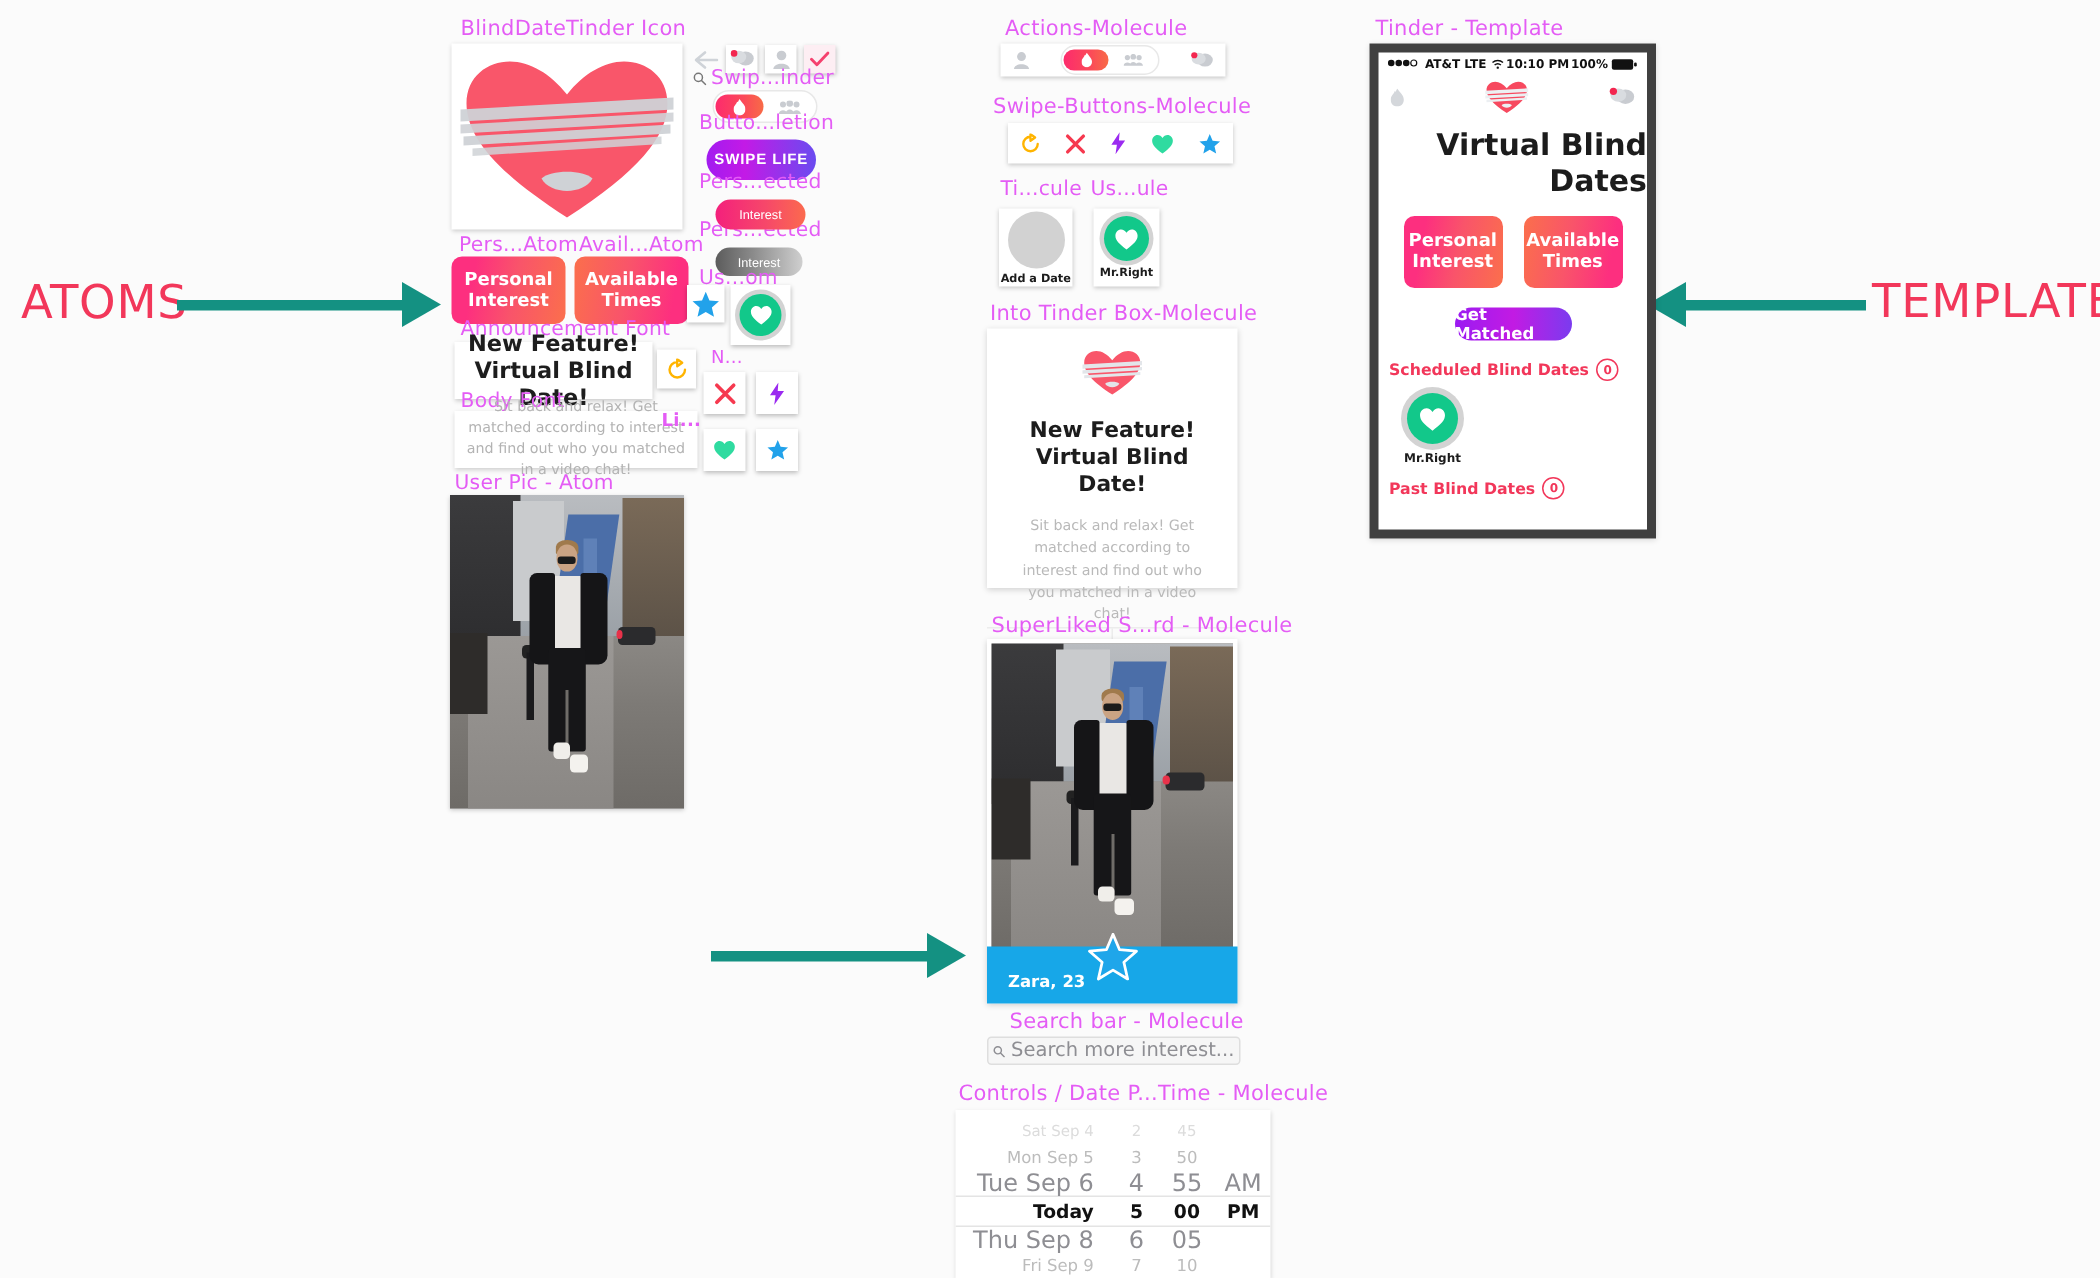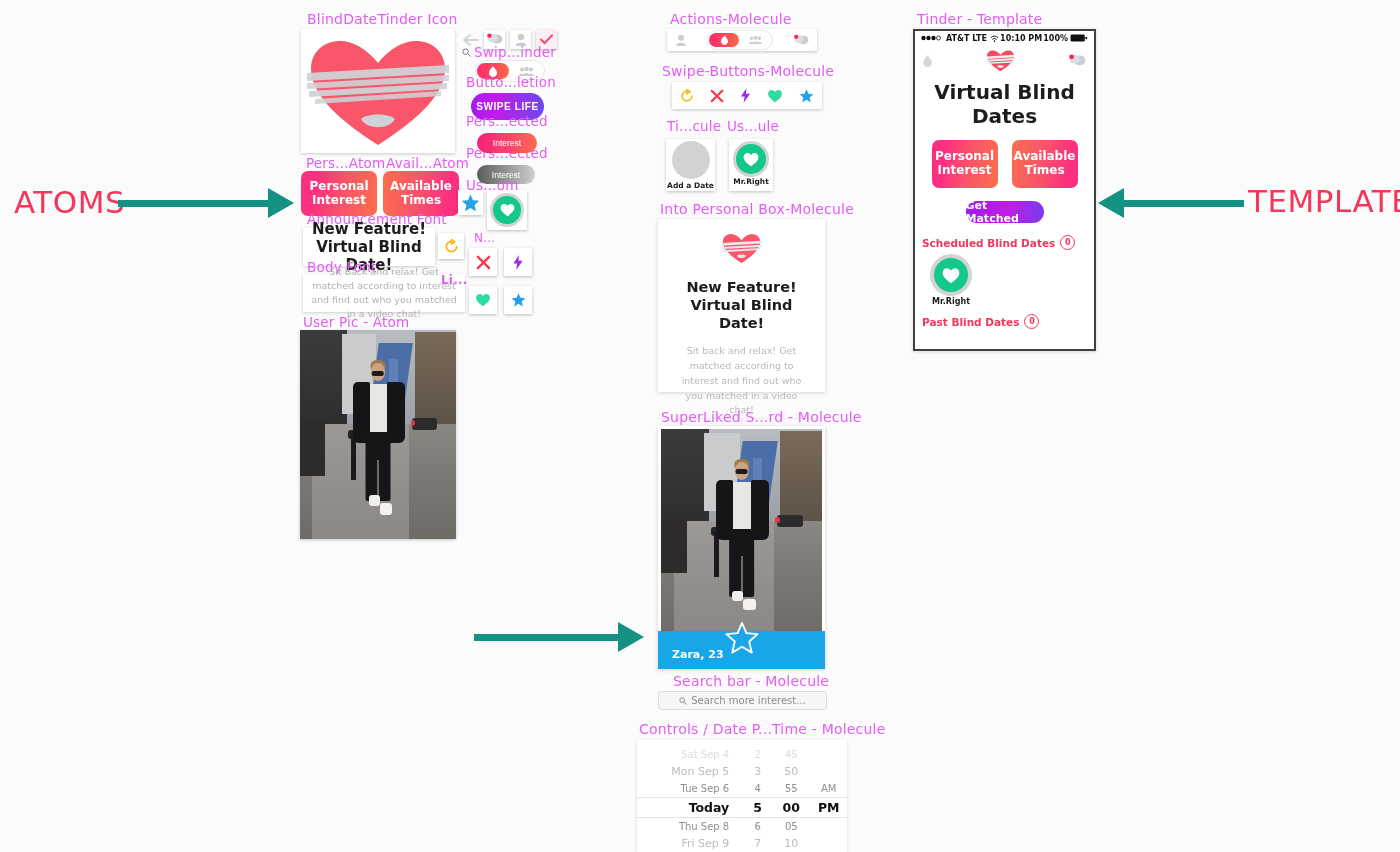--- a/index.html
+++ b/index.html
@@ -67,51 +67,51 @@
   .pill.interest-unsel{background:linear-gradient(90deg,#5c5c5c 0%,#8d8d8d 45%,#cfcfcf 100%);font-size:8.5px;}
 
   
   .togpill{background:#fff;border:1px solid #e8e8e8;border-radius:30px;display:flex;align-items:center;}
   .tog-on{background:linear-gradient(90deg,#fd2b6d 0%,#fb4a58 60%,#f86b47 100%);border-radius:30px;display:flex;align-items:center;justify-content:center;}
 
   
   .itile{background:#fff;box-shadow:0 1px 3px rgba(0,0,0,.25);display:flex;align-items:center;justify-content:center;}
 
   
-  .phone{background:#fff;border:2px solid #404040;box-shadow:0 1px 4px rgba(0,0,0,.14);}
+  .phone{background:#fff;border:6px solid #404040;box-shadow:0 1px 4px rgba(0,0,0,.14);}
   .statusbar{display:flex;align-items:center;justify-content:space-between;padding:0 6px;font-size:8px;font-weight:bold;color:#111;height:14px;font-family:"DejaVu Sans",sans-serif;}
   .phone-title{text-align:center;font-size:20px;font-weight:bold;color:#1c1c1c;font-family:"DejaVu Sans",sans-serif;}
   .getmatched{background:linear-gradient(90deg,#9b1bf2 0%,#c21be3 50%,#7b3bef 100%);color:#fff;border-radius:30px;display:flex;align-items:center;justify-content:center;font-size:11px;font-weight:bold;font-family:"DejaVu Sans",sans-serif;}
   .sec-head{color:#f2375a;font-size:10.5px;font-weight:bold;display:flex;align-items:center;gap:5px;font-family:"DejaVu Sans",sans-serif;}
   .badge{width:13px;height:13px;border-radius:50%;background:#fff;border:1.6px solid #f2375a;color:#f2375a;font-size:8px;display:flex;align-items:center;justify-content:center;font-weight:bold;}
 
   
   .greenav{border-radius:50%;background:#12c88a;display:flex;align-items:center;justify-content:center;box-shadow:0 0 0 4px #d3d3d3;}
 
   
   .msgbox{background:#fff;box-shadow:0 1px 4px rgba(0,0,0,.16);display:flex;flex-direction:column;}
   .msgbox .mtitle{font-size:14.5px;font-weight:bold;color:#1c1c1c;text-align:center;line-height:1.25;font-family:"DejaVu Sans",sans-serif;}
   .msgbox .mbody{font-size:9.5px;color:#b9b9b9;text-align:center;line-height:1.55;padding:0 22px;font-family:"DejaVu Sans",sans-serif;}
   .msgbox .mactions{display:flex;border-top:1px solid #ececec;margin-top:auto;}
   .msgbox .mactions div{flex:1;text-align:center;padding:10px 0;font-size:10.5px;font-weight:bold;letter-spacing:.4px;font-family:"DejaVu Sans",sans-serif;}
   .msgbox .not-now{color:#b7c2cc;}
   .msgbox .match-now{color:#fb3558;border-left:1px solid #ececec;}
 
   
-  .searchbar{background:#f6f6f6;border:1px solid #dedede;border-radius:3px;display:flex;align-items:center;justify-content:center;gap:4px;color:#8e8e93;font-size:10px;font-family:"DejaVu Sans",sans-serif;}
+  .searchbar{background:#f6f6f6;border:1px solid #dedede;border-radius:3px;display:flex;align-items:center;justify-content:center;gap:4px;color:#8e8e93;font-size:13px;font-family:"DejaVu Sans",sans-serif;}
 
   
   .picker{background:#fff;box-shadow:0 1px 3px rgba(0,0,0,.16);overflow:hidden;position:relative;}
   .picker .row{display:flex;align-items:center;height:17px;font-family:"DejaVu Sans",sans-serif;}
   .picker .c1{width:96px;text-align:right;padding-right:14px;}
   .picker .c2{width:30px;text-align:center;}
   .picker .c3{width:40px;text-align:center;}
   .picker .c4{width:38px;text-align:center;}
   .picker .sel{color:#111;font-weight:bold;font-size:12.5px;border-top:1px solid #e4e4e4;border-bottom:1px solid #e4e4e4;height:19px;}
-  .picker .n1{color:#8e8e93;font-size:10px;}
+  .picker .n1{color:#8e8e93;font-size:16px;}
   .picker .n2{color:#bcbcbc;font-size:11px;}
   .picker .n3{color:#dcdcdc;font-size:10px;}
 
   
   .photo{position:relative;overflow:hidden;background:#6d6b68;}
   .photo .sky{position:absolute;left:0;right:0;top:0;height:47%;background:linear-gradient(180deg,#b9bcc0 0%,#9aa0a6 100%);}
   .photo .bldgL{position:absolute;left:0;top:0;width:30%;height:52%;background:linear-gradient(180deg,#3b3b3d,#2c2c2e);}
   .photo .bldgM{position:absolute;left:27%;top:2%;width:22%;height:38%;background:#c9cbcd;}
   .photo .bridge{position:absolute;left:47%;top:6%;width:22%;height:40%;background:#4b6ea8;transform:skewX(-8deg);}
   .photo .bridge2{position:absolute;left:57%;top:14%;width:6%;height:34%;background:#5f81b8;}
@@ -381,21 +381,21 @@
 
   <div class="abs tile" style="left:729px;top:139px;width:44px;height:52px;display:flex;flex-direction:column;align-items:center;justify-content:center;">
     <div class="greenav" style="width:30px;height:30px;box-shadow:0 0 0 3px #d3d3d3;">
       <svg width="16" height="15" viewBox="0 0 16 15">
         <path d="M8 14.3 C3 10.6 0.6 8.2 0.6 5.2 C0.6 2.7 2.4 1 4.4 1 C5.9 1 7.2 1.9 8 3.2 C8.8 1.9 10.1 1 11.6 1 C13.6 1 15.4 2.7 15.4 5.2 C15.4 8.2 13 10.6 8 14.3 Z" fill="#fff"></path>
       </svg>
     </div>
     <div style="font-size:7.5px;color:#1c1c1c;font-weight:bold;margin-top:3px;font-family:'DejaVu Sans',sans-serif;">Mr.Right</div>
   </div>
 
-  <div class="abs cap big" style="left:660px;top:201px;">Into Personal Box-Molecule</div>
+  <div class="abs cap big" style="left:660px;top:201px;">Into Tinder Box-Molecule</div>
 
   <div class="abs msgbox" style="left:658px;top:219px;width:167px;height:173px;">
     <div style="display:flex;justify-content:center;margin-top:11px;">
       <svg width="43" height="36" viewBox="0 0 154 124">
         <path d="M77 116 C 30 86, 10 62, 10 40 C 10 22, 24 12, 39 12 C 52 12, 66 20, 77 34 C 88 20, 102 12, 115 12 C 130 12, 144 22, 144 40 C 144 62, 124 86, 77 116 Z" fill="#f9566a"></path>
         <g fill="#e3e6ea">
           <path d="M6 44 L148 36 L148 46 L6 54 Z"></path>
             <path d="M6 58 L148 50 L148 58 L6 66 Z"></path>
             <path d="M10 70 L144 62 L144 69 L10 77 Z"></path>
         </g>
@@ -513,21 +513,21 @@
           <circle cx="17.5" cy="3" r="2" fill="none" stroke="#111" stroke-width="0.8"></circle>
         </svg>
         <span>AT&amp;T LTE</span>
         <svg width="9" height="7" viewBox="0 0 10 8">
           <path d="M1 3 A6 6 0 0 1 9 3" stroke="#111" stroke-width="1.1" fill="none"></path>
           <path d="M2.6 5 A3.6 3.6 0 0 1 7.4 5" stroke="#111" stroke-width="1.1" fill="none"></path>
           <circle cx="5" cy="7" r="0.9" fill="#111"></circle>
         </svg>
       </div>
       <span>10:10 PM</span>
-      <div style="display:flex;align-items:flex-start;gap:2px;">
+      <div style="display:flex;align-items:flex-end;gap:2px;">
         <span>100%</span>
         <svg width="18" height="8" viewBox="0 0 20 9">
           <rect x="0.5" y="0.5" width="16" height="8" rx="1.6" fill="#111"></rect>
             <rect x="17.2" y="3" width="2" height="3" rx="1" fill="#111"></rect>
         </svg>
       </div>
     </div>
 
     <div style="display:flex;align-items:center;justify-content:space-between;padding:3px 8px 0 8px;">
       <svg width="9" height="12" viewBox="0 0 8 11">
@@ -542,21 +542,21 @@
         </g>
         <path d="M60 90 C 66 84, 88 84, 94 90 C 88 101, 66 101, 60 90 Z" fill="#eceff2"></path>
       </svg>
       <svg width="18" height="14" viewBox="0 0 17 13">
         <ellipse cx="11" cy="6" rx="5.5" ry="4.6" fill="#c9ccd1"></ellipse>
         <ellipse cx="6.5" cy="5" rx="5" ry="4.2" fill="#d9dce0"></ellipse>
         <circle cx="3.4" cy="2.6" r="2.3" fill="#f3264f"></circle>
       </svg>
     </div>
 
-    <div class="phone-title" style="margin-top:7px;">Virtual Blind Dates</div>
+    <div class="phone-title" style="margin-top:7px;text-align:right;">Virtual Blind Dates</div>
 
     <div style="display:flex;justify-content:center;gap:14px;margin-top:12px;">
       <div class="gbtn g-pink-orange" style="width:66px;height:48px;font-size:12px;flex-direction:column;">
         <span>Personal</span>
         <span>Interest</span>
       </div>
       <div class="gbtn g-orange-pink" style="width:66px;height:48px;font-size:12px;flex-direction:column;">
         <span>Available</span>
         <span>Times</span>
       </div>

